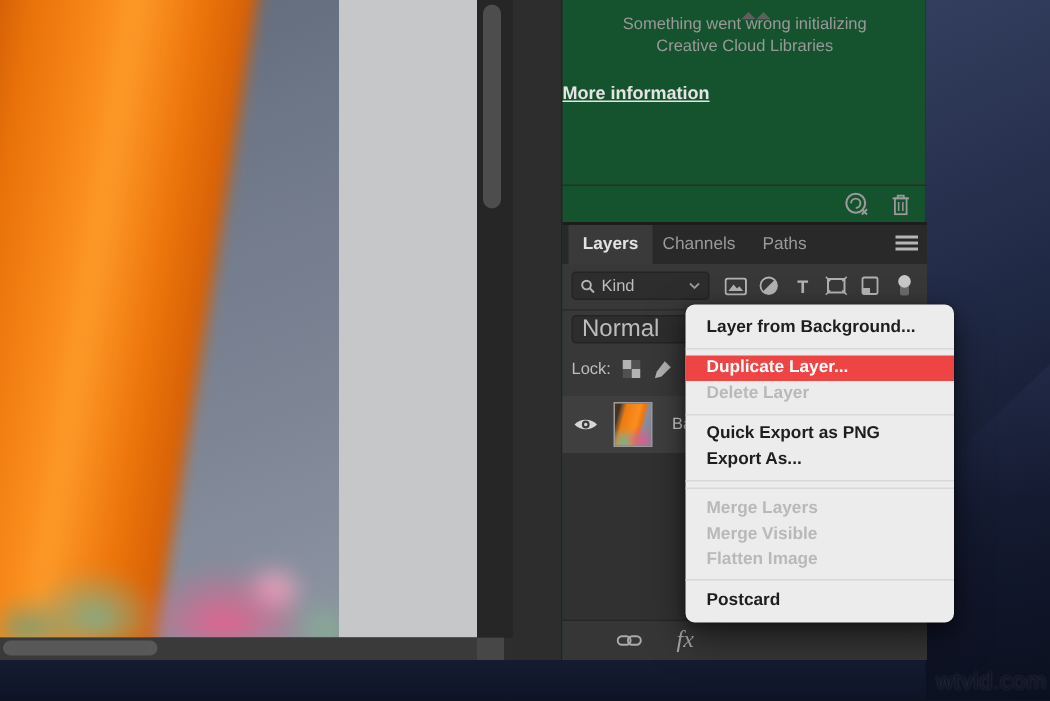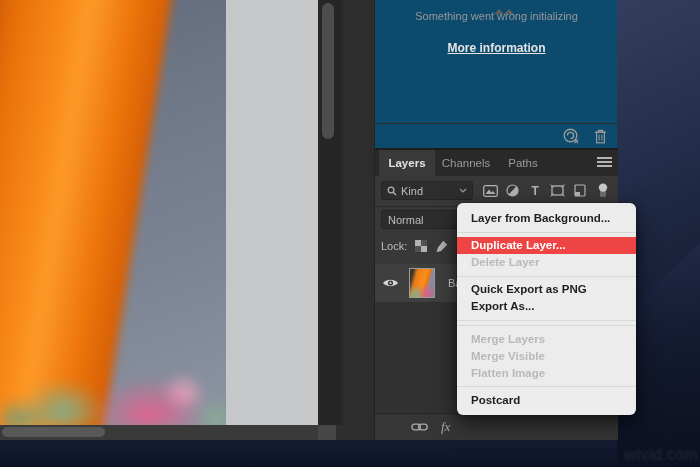--- a/index.html
+++ b/index.html
@@ -38,28 +38,28 @@
       background:linear-gradient(155deg,#333d5d 0%,#2a3452 22%,#1f2843 45%,#161d33 68%,#0e1424 100%); }
   .desktop-right::after { content:""; position:absolute; left:0; top:52%; width:100%; height:48%;
       background:linear-gradient(170deg,#222b49 0%,#141a30 45%,#0b101f 100%);
       clip-path:polygon(0 35%,100% 0,100% 100%,0 100%); }
   .desktop-bottom { position:absolute; left:0; top:440px; width:617px; height:27px;
       background:linear-gradient(180deg,#151c32 0%,#0e1426 100%); }
   .watermark { position:absolute; left:624px; top:446px; z-index:30; font-size:16px; letter-spacing:0.3px;
       color:rgba(16,20,34,0.9); text-shadow:0 0 2px rgba(150,160,185,0.28); }
 
   
-  .dock { position:absolute; left:374px; top:0; width:243px; height:440px; background:#0c4a6e; border-left:1px solid #222; }
+  .dock { position:absolute; left:374px; top:0; width:243px; height:440px; background:#14532d; border-left:1px solid #222; }
 
   
   .libraries { position:absolute; left:0; top:0; width:243px; height:150px; border-bottom:2px solid #1d1d1d; }
   .cloud-partial { position:absolute; left:118px; top:0; width:22px; height:5px; }
   .lib-error { position:absolute; left:0; top:9px; width:100%; text-align:center;
                font-size:11px; line-height:15px; color:#999; }
-  .lib-link { position:absolute; left:0; top:38px; width:100%; text-align:center; }
+  .lib-link { position:absolute; left:0; top:53px; width:100%; }
   .lib-link span { font-size:12px; font-weight:bold; color:#e4e4e4; text-decoration:underline; cursor:pointer; }
   .lib-toolbar { position:absolute; left:0; top:123px; width:100%; height:26px; border-top:1px solid #2c2c2c;
                  display:flex; justify-content:flex-end; align-items:center; gap:11px; padding-right:11px; }
 
   
   .tabbar { position:absolute; left:0; top:150px; width:243px; height:26px; background:#292929; display:flex; align-items:stretch; }
   .tab { display:flex; align-items:center; justify-content:center; font-size:11.5px; color:#9a9a9a; cursor:pointer; }
   .tab-layers { width:56px; margin-left:4px; background:#3a3a3a; color:#e3e3e3; font-weight:bold; }
   .tab-channels { width:62px; }
   .tab-paths { width:52px; }
@@ -71,36 +71,36 @@
   .filter-row { position:absolute; left:0; top:5px; width:100%; height:21px; display:flex; align-items:center;text-decoration:underline; }
   .kind-box { position:absolute; left:6px; top:0; width:92px; height:19px; background:#2d2d2d;
               border:1px solid #242424; border-radius:3px; display:flex; align-items:center; padding:0 5px; gap:4px; cursor:pointer; }
   .kind-box .lbl { flex:1; font-size:11px; color:#bdbdbd; }
   .filter-icons { position:absolute; left:104px; top:0; width:139px; height:19px; display:flex; align-items:center; justify-content:space-between; padding:0 6px 0 2px; }
   .fi { display:flex; align-items:center; justify-content:center; width:18px; height:18px; cursor:pointer; }
   .t-glyph { font-size:12px; font-weight:bold; color:#b3b3b3; }
   .divider1 { position:absolute; left:0; top:30px; width:100%; height:1px; background:#2b2b2b; }
   .blend-box { position:absolute; left:6px; top:34px; width:90px; height:19px; background:#2d2d2d;
                border:1px solid #242424; border-radius:3px; display:flex; align-items:center; padding:0 6px; cursor:pointer; }
-  .blend-box .lbl { font-size:11px; color:#bdbdbd; }
+  .blend-box .lbl { font-size:16px; color:#bdbdbd; }
   .lock-row { position:absolute; left:6px; top:61px; height:18px; display:flex; align-items:center; gap:8px; }
   .lock-row .lbl { font-size:11px; color:#bdbdbd; }
   .layers-list { position:absolute; left:0; top:88px; width:100%; height:149px; background:#313131; }
   .layer-row { position:absolute; left:0; top:0; width:100%; height:38px; background:#3f3f3f; display:flex; align-items:center; cursor:pointer; }
   .eye-btn { width:30px; display:flex; justify-content:center; cursor:pointer; }
   .thumb { width:26px; height:30px; border:1px solid #9c9c9c; margin-left:4px;
            background:
              radial-gradient(circle at 72% 88%, #d6618f 0%, rgba(214,97,143,0) 34%),
              radial-gradient(circle at 25% 92%, #7fae8e 0%, rgba(127,174,142,0) 32%),
              linear-gradient(105deg,#46331f 0%,#46331f 12%,#6e4f33 16%,#ee7c11 26%,#fb8f1e 55%,#ef760c 66%,#8a8fa0 74%,#7c8494 100%); }
   .layer-name { margin-left:13px; font-size:11px; color:#cfcfcf; white-space:nowrap; }
   .bottom-bar { position:absolute; left:0; top:237px; width:100%; height:27px; background:#363636;
                 border-top:1px solid #262626; display:flex; align-items:center; }
   .link-btn { margin-left:36px; cursor:pointer; display:flex; }
-  .fx-btn { margin-left:13px; cursor:pointer; font-style:italic; font-size:13px; color:#ababab; font-family:"Liberation Serif",serif; }
+  .fx-btn { margin-left:23px; cursor:pointer; font-style:italic; font-size:16px; color:#ababab; font-family:"Liberation Serif",serif; }
 
   
   .context-menu { position:absolute; left:457px; top:203px; width:179px; z-index:20;
       background:#ececec; border-radius:6px; padding:7px 0 6px 0;
       box-shadow:0 10px 25px rgba(0,0,0,0.5), 0 2px 8px rgba(0,0,0,0.35), 0 0 0 0.5px rgba(0,0,0,0.12); }
   .menu-item { height:17px; line-height:17px; padding:0 14px; font-size:11.5px; font-weight:bold;
                color:#1e1e1e; white-space:nowrap; cursor:pointer; }
   .menu-item.hl { background:#ef4444; color:#fff; }
   .menu-item.dis { color:#b9b9b9; cursor:default; }
   .menu-sep { height:1px; background:#d8d8d8; margin:4.5px 0; }
@@ -136,20 +136,21 @@
   <div class="dock">
 
     <div class="libraries">
       <div class="cloud-partial">
         <svg width="22" height="5">
             <path d="M1 5 L6 0 L11 5 Z M11 5 L16 0 L21 5 Z" fill="#5f5f5f"></path>
           </svg>
       </div>
       <div class="lib-error">
         <div>Something went wrong initializing</div>
+        <div>Creative Cloud Libraries</div>
       </div>
       <div class="lib-link">
         <span>More information</span>
       </div>
       <div class="lib-toolbar">
         <span style="display:flex;">
           <svg width="22" height="17" viewBox="0 0 22 17">
             <circle cx="9.5" cy="7.5" r="6.3" fill="none" stroke="#9a9a9a" stroke-width="1.4"></circle>
             <path d="M6.4 7.5 a3.1 3.1 0 1 1 3.1 3.1" fill="none" stroke="#9a9a9a" stroke-width="1.3"></path>
             <path d="M13.5 11.5 l3.5 3.5 M17 11.5 l-3.5 3.5" stroke="#9a9a9a" stroke-width="1.3"></path>

